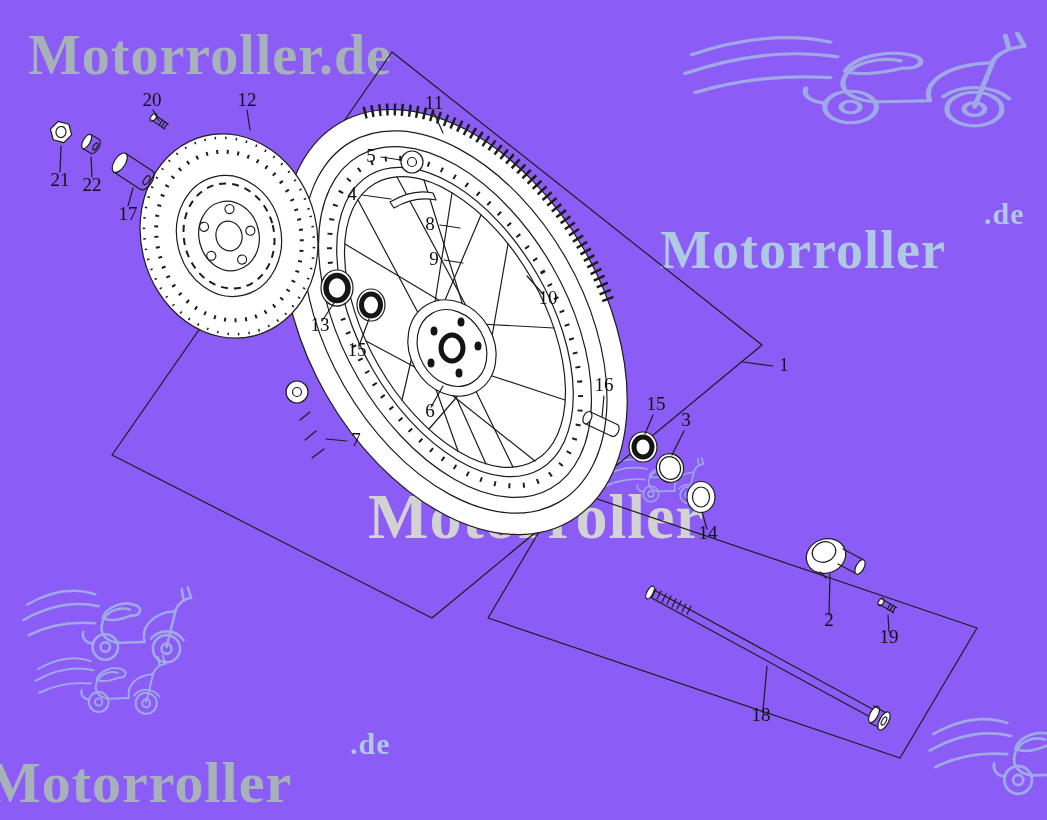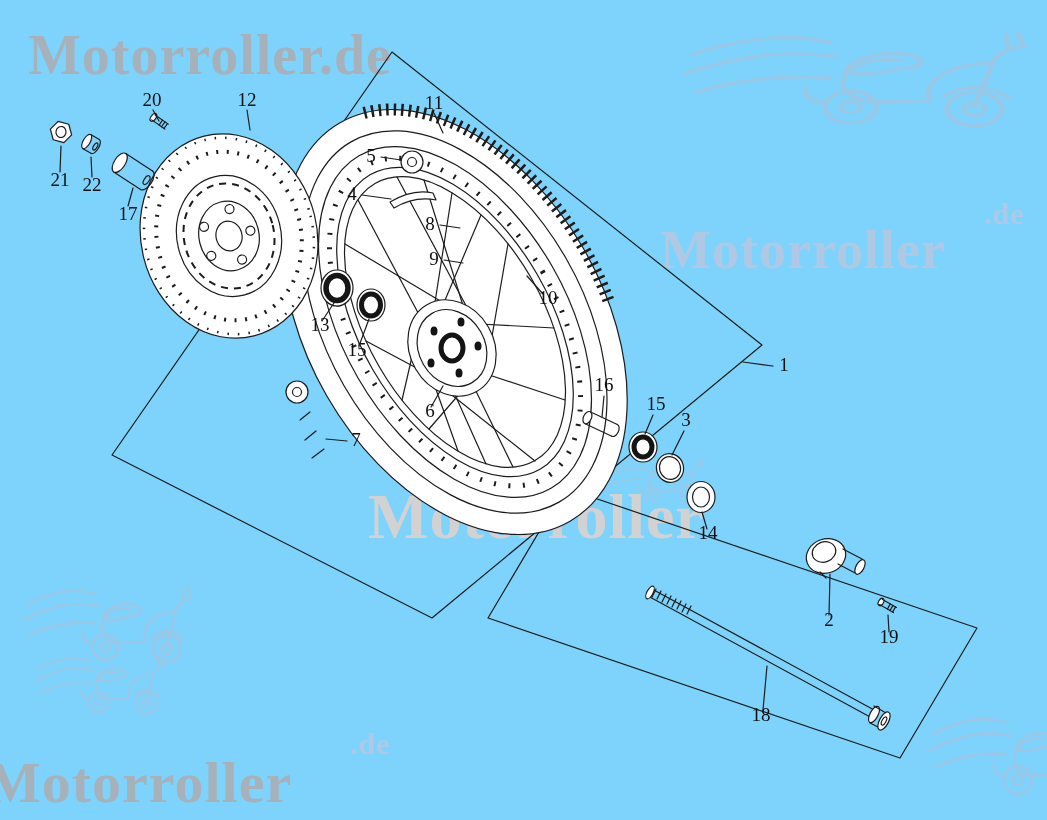--- a/index.html
+++ b/index.html
@@ -1,16 +1,16 @@
 <!DOCTYPE html>
 <html><head>
 <meta charset="utf-8">
 <style>
   html,body{margin:0;padding:0;background:#e8e8e8;}
-  .stage{position:relative;width:1047px;height:820px;background:#7dd3fc;overflow:hidden;margin:0 auto;}
+  .stage{position:relative;width:1047px;height:820px;background:#8b5cf6;overflow:hidden;margin:0 auto;}
   svg{position:absolute;left:0;top:0;}
   .line{stroke:#1c1c1c;stroke-width:1.2;fill:none;stroke-linecap:round;stroke-linejoin:round;}
   .white{fill:#ffffff;}
   .dark{fill:#141414;stroke:none;}
   .callout{font-family:"Liberation Serif",serif;font-size:19px;fill:#101010;}
   .wm{font-family:"Liberation Serif",serif;font-weight:bold;letter-spacing:1px;}
   .scooter{stroke:#a6c3e0;stroke-width:3;fill:none;opacity:0.75;stroke-linecap:round;stroke-linejoin:round;}
 </style>
 </head>
 <body>

